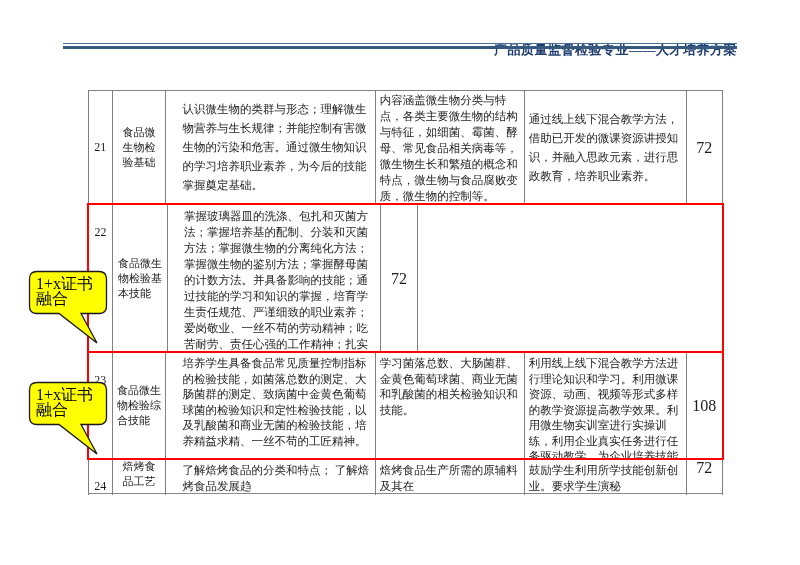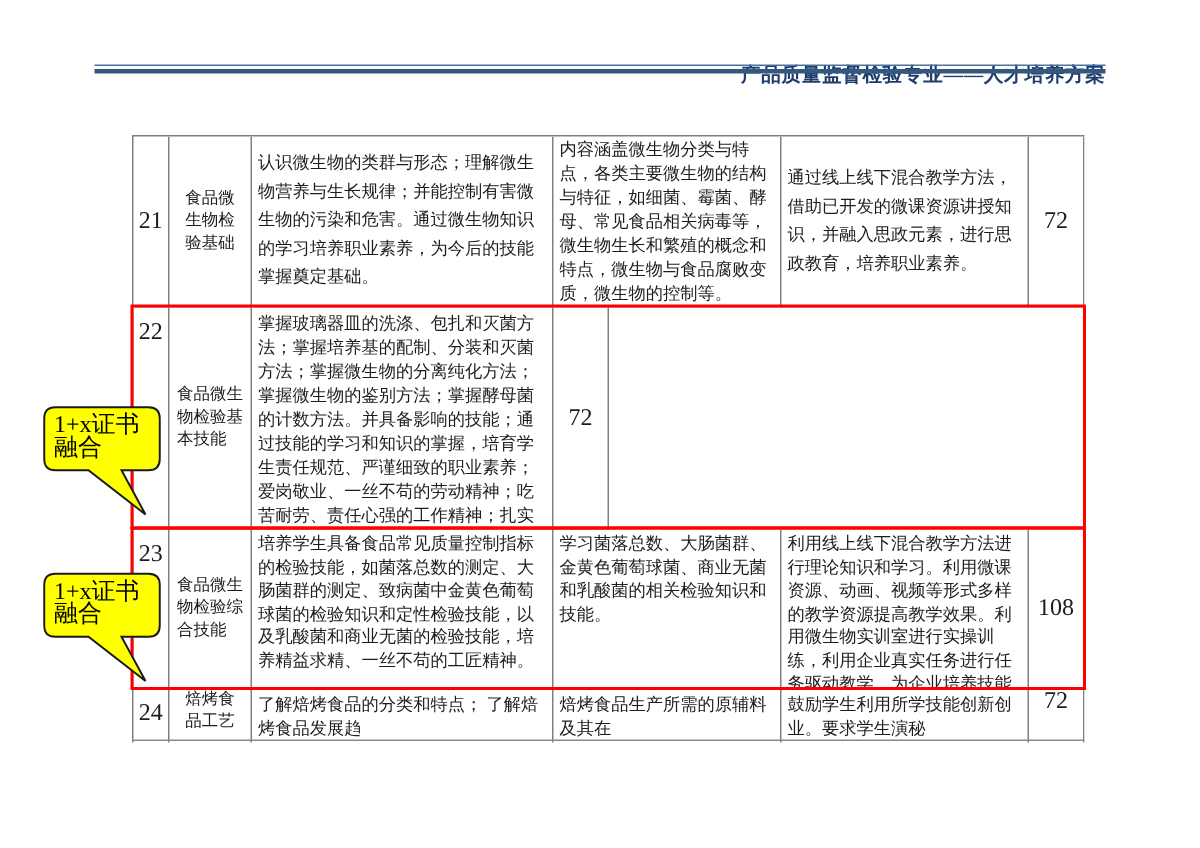--- a/index.html
+++ b/index.html
@@ -22,29 +22,29 @@
     overflow:hidden;border-top:1px solid #808080;border-left:1px solid #808080;
     box-sizing:content-box;
   }
   .trow{display:flex;width:634px;}
   .r21{height:114px;} .r22{height:148px;} .r23{height:106px;} .r24{height:72px;}
   .cell{
     box-sizing:border-box;border-right:1px solid #808080;border-bottom:1px solid #808080;
     display:flex;flex-direction:column;justify-content:center;
     font-size:11.5px;color:#1c1c1c;overflow:hidden;
   }
-  .c1{width:24px;} .c2{width:55px;} .c3{width:201px;} .c4{width:152px;} .c5{width:165px;} .c6{width:37px;}
+  .c1{width:24px;} .c2{width:55px;} .c3{width:201px;margin-left:12px;} .c4{width:152px;} .c5{width:165px;} .c6{width:37px;}
   .center{align-items:center;text-align:left;}
   .top{justify-content:flex-start;}
   .desc{padding:2px 4px;text-align:left;line-height:16px;white-space:pre-line;}
   .desc.top{padding-top:3px;}
   .lh-lg{line-height:19px;}
   .lh-sm{line-height:15.5px;}
-  .num{font-size:16px;}
-  .num.top{padding-top:8px;}
+  .num{font-size:12px;}
+  .num.top{padding-top:20px;}
   .course{font-size:11px;line-height:15px;white-space:pre-line;}
   .hours{font-size:16px;}
   .cut-line{position:absolute;left:88px;top:493px;width:635px;height:1px;background:#8a8a8a;}
   
   .red-box{position:absolute;border:2px solid #ff0000;box-sizing:border-box;background:transparent;}
   .red-box-1{left:87px;top:203px;width:637px;height:150px;}
   .red-box-2{left:87px;top:351px;width:637px;height:109px;}
   
   .callout{position:absolute;width:100px;height:78px;}
   .callout-1{left:28px;top:270px;}

